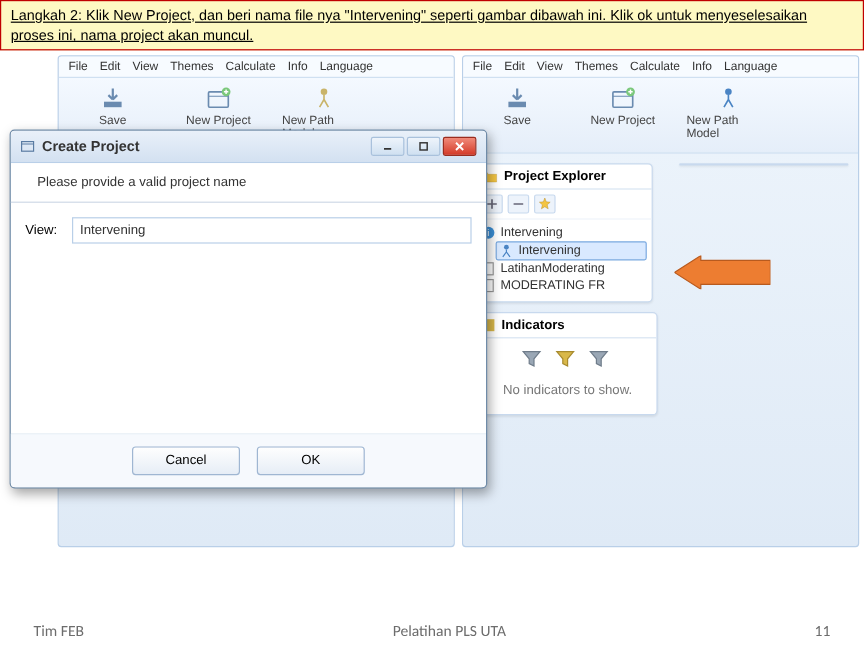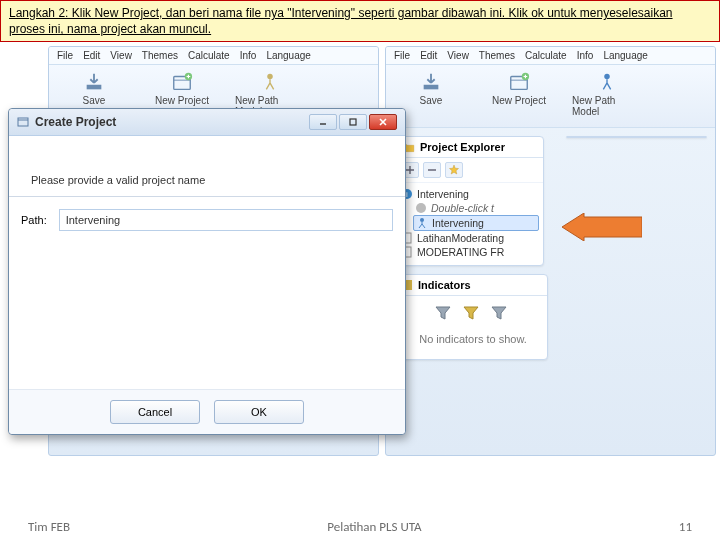--- a/index.html
+++ b/index.html
@@ -49,21 +49,21 @@
 .dialog { position: absolute; top: 108px; left: 8px; width: 398px; background: #fff; border: 1px solid #6f8ba8; border-radius: 4px; box-shadow: 2px 4px 10px rgba(0,0,0,.35); font-size: 12px; }
 .dlg-title { background: linear-gradient(#e9f0f9,#d3e1f1); padding: 5px 8px; font-size: 12px; font-weight: 600; color: #333; display: flex; align-items: center; gap: 6px; border-bottom: 1px solid #b9cfe8; border-radius: 4px 4px 0 0; }
 .dlg-winbtns { margin-left: auto; display: flex; gap: 2px; }
 .wb { width: 28px; height: 16px; border-radius: 2px; display: flex; align-items: center; justify-content: center; }
 .wb.min { background: linear-gradient(#eef4fb,#cfe0f1); border:1px solid #a9c1dc; }
 .wb.max { background: linear-gradient(#eef4fb,#cfe0f1); border:1px solid #a9c1dc; }
 .wb.close { background: linear-gradient(#f08a7a,#d43a28); border:1px solid #9a2c1f; }
 .wb svg { width: 10px; height: 10px; }
 .dlg-head { padding: 10px 12px 8px 12px; }
 .dlg-head h3 { font-size: 13px; font-weight: 700; margin-bottom: 4px; }
-.dlg-head p { font-size: 11px; color: #333; padding-left: 10px; margin-top: 28px; }
+.dlg-head p { font-size: 11px; color: #333; padding-left: 10px; }
 .dlg-sep { height: 1px; background: #cfd9e6; margin: 2px 0 12px 0; }
 .dlg-body { padding: 0 12px 8px 12px; }
 .form-row { display: flex; align-items: center; gap: 12px; }
 .form-row label { font-size: 11px; }
 .form-row .inp { flex: 1; border: 1px solid #b9cfe8; background: #fff; padding: 4px 6px; font-size: 11px; color: #333; height: 22px; }
 .dlg-gap { height: 150px; }
 .dlg-actions { display: flex; gap: 14px; justify-content: center; padding: 10px; border-top: 1px solid #e2e9f2; background: #f6f9fd; border-radius: 0 0 4px 4px; }
 .btn { width: 90px; height: 24px; background: linear-gradient(#fefefe,#e6edf6); border: 1px solid #9fb6d2; border-radius: 3px; font-size: 11px; cursor: pointer; }
 
 .footer { position: absolute; bottom: 6px; left: 0; right: 0; display: flex; justify-content: space-between; padding: 0 28px; font-size: 13px; color: #6d6d6d; font-family: Calibri, sans-serif; }
@@ -187,26 +187,20 @@
                 </svg>
               </div>
           </div>
           <div class="tree">
             <div class="tree-row">
               <svg class="mini-ico" viewBox="0 0 12 12">
                   <circle cx="6" cy="6" r="5" fill="#3b8fd6"></circle>
                   <text x="6" y="9" text-anchor="middle" font-size="8" fill="#fff">i</text>
                 </svg>
               <span>Intervening</span>
-            </div>
-            <div class="tree-row italic" style="padding-left:16px">
-              <svg class="mini-ico" viewBox="0 0 12 12">
-                  <circle cx="6" cy="6" r="5" fill="#bbb"></circle>
-                </svg>
-              <span>Double-click t</span>
             </div>
             <div class="tree-row sel" style="margin-left:14px">
               <svg class="mini-ico" viewBox="0 0 12 12">
                   <circle cx="6" cy="3" r="2" fill="#4a84c4"></circle>
                   <path d="M6 5v2M3 11l3-4 3 4" stroke="#4a84c4" stroke-width="1" fill="none"></path>
                 </svg>
               <span>Intervening</span>
             </div>
             <div class="tree-row">
               <svg class="mini-ico" viewBox="0 0 12 12">
@@ -279,21 +273,21 @@
           </svg>
         </div>
     </div>
   </div>
   <div class="dlg-head">
     <p>Please provide a valid project name</p>
   </div>
   <div class="dlg-sep"></div>
   <div class="dlg-body">
     <div class="form-row">
-      <label>Path:</label>
+      <label>View:</label>
       <input class="inp" value="Intervening" style="">
     </div>
     <div class="dlg-gap"></div>
   </div>
   <div class="dlg-actions">
     <button class="btn">Cancel</button>
     <button class="btn">OK</button>
   </div>
 </div>
 

